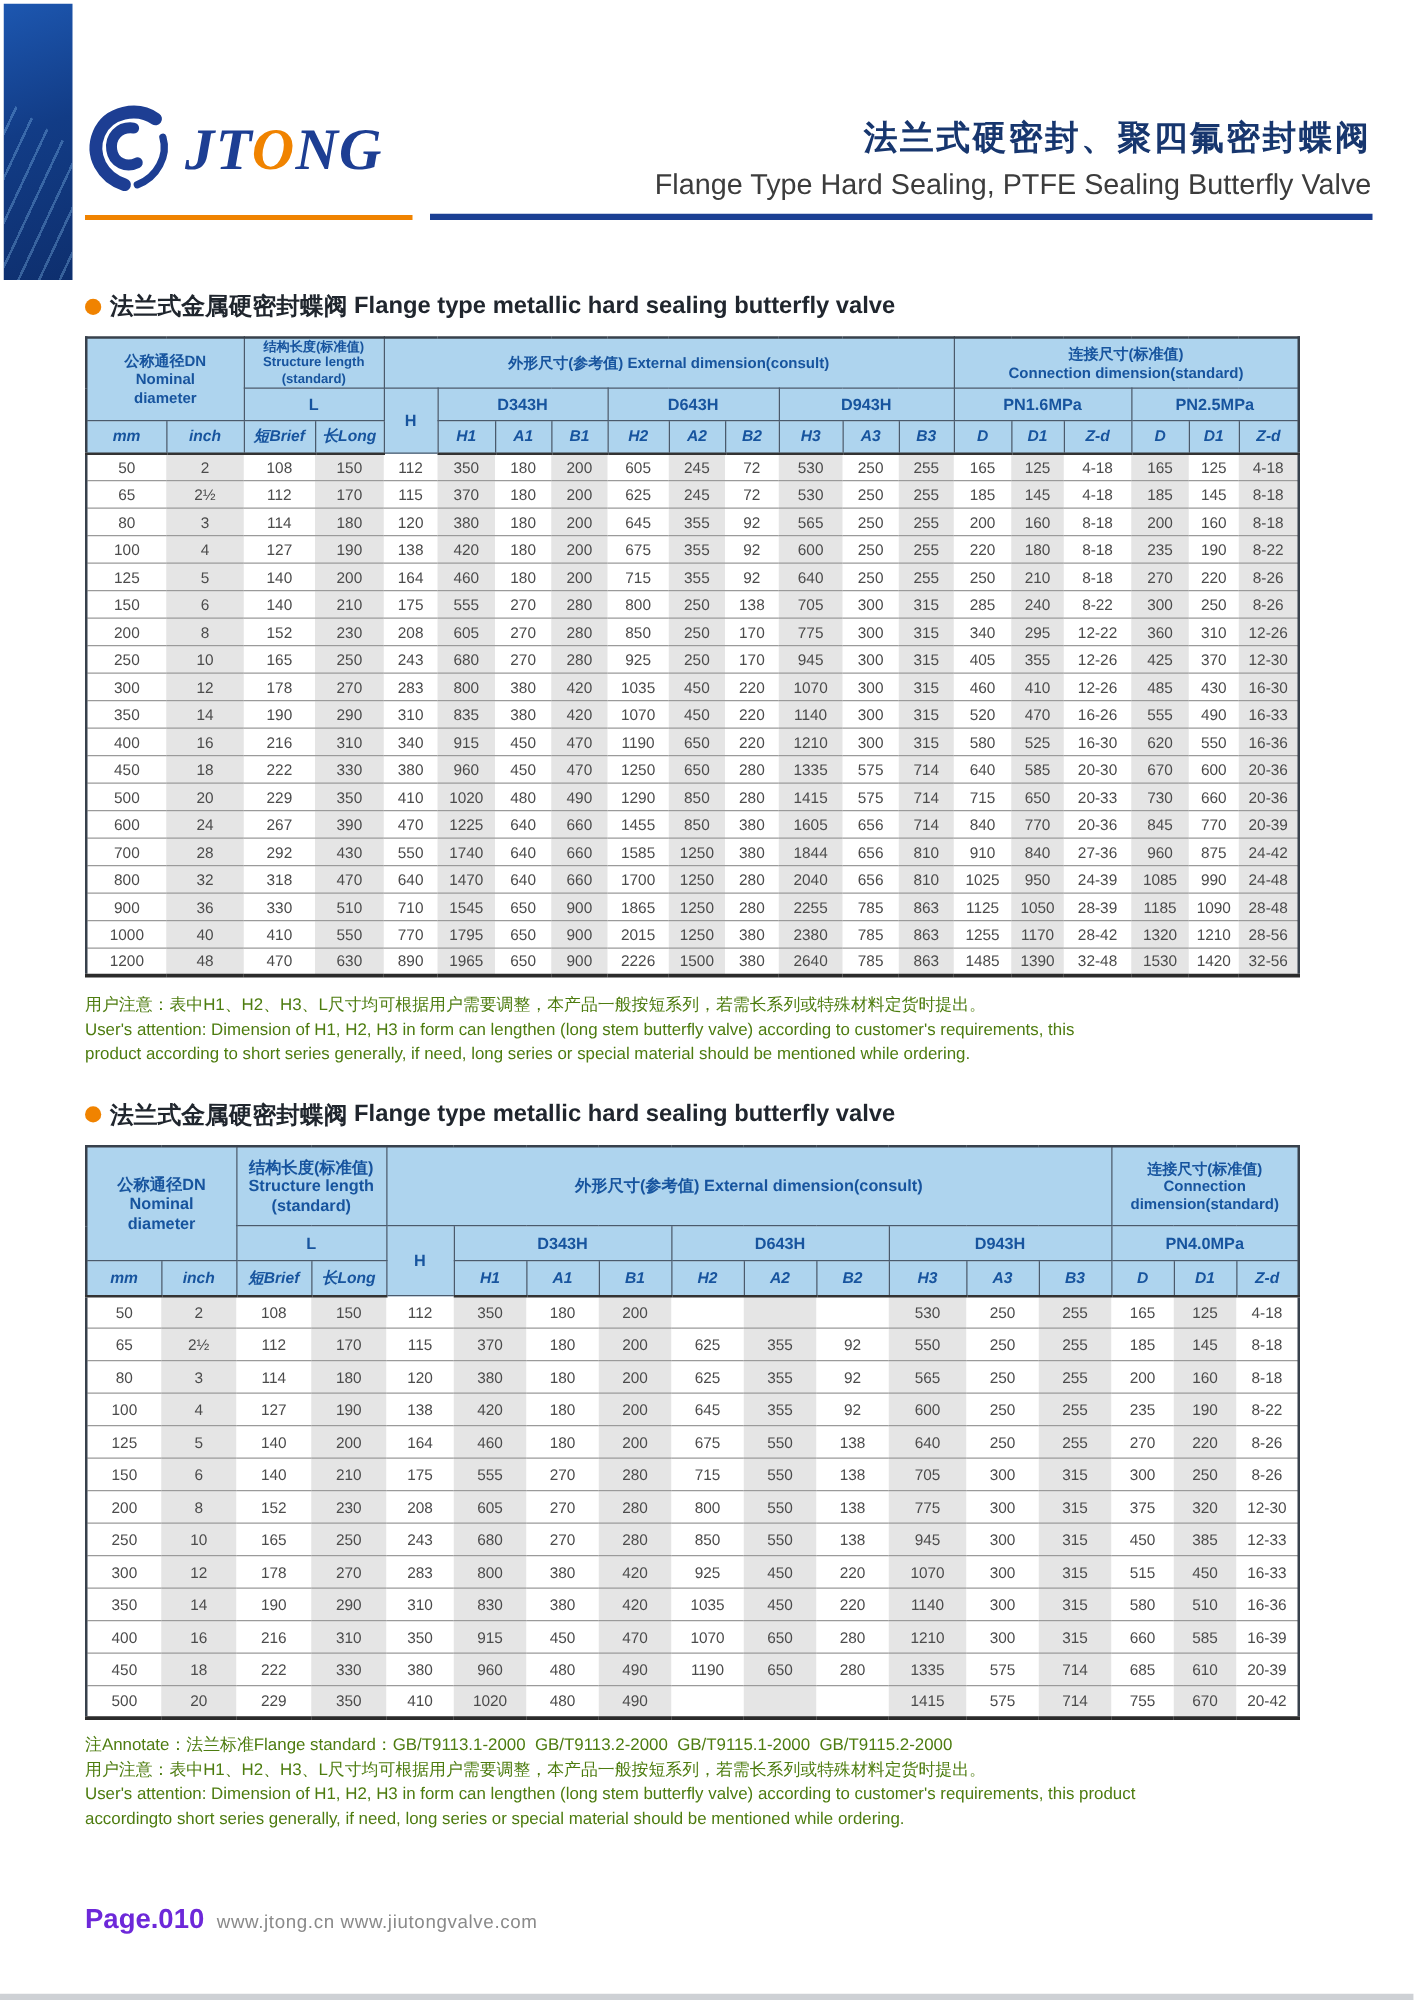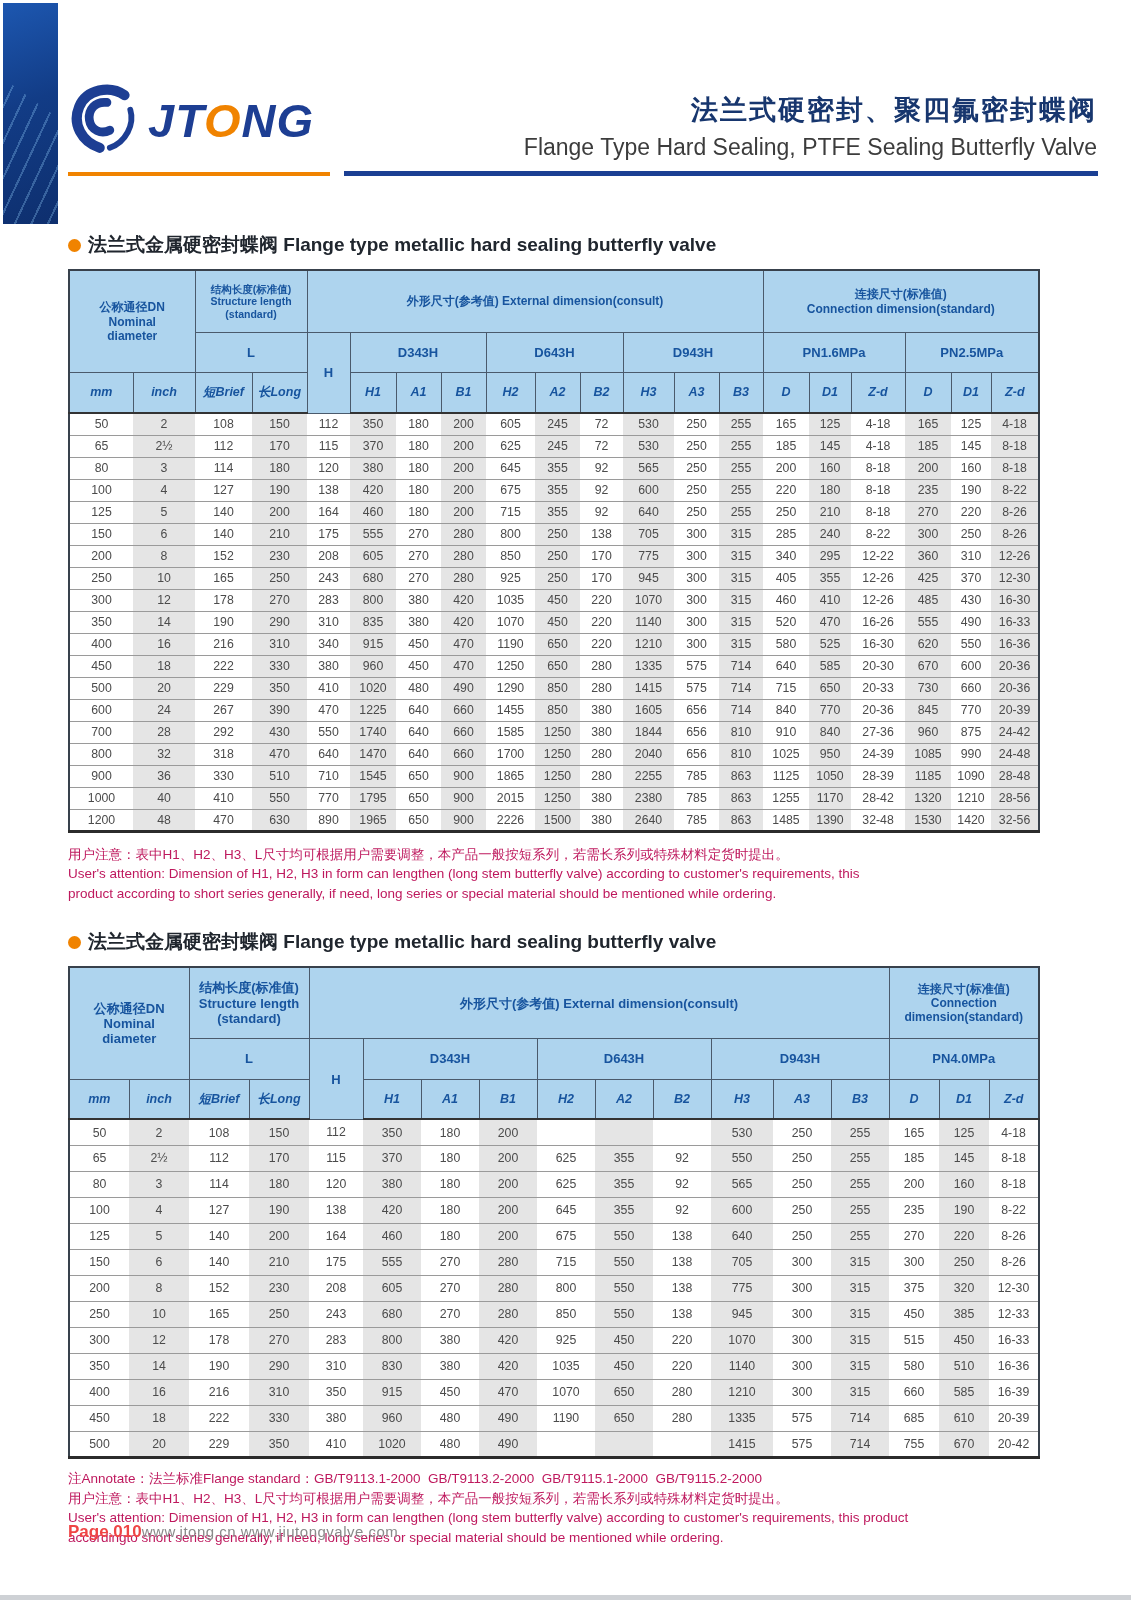--- a/index.html
+++ b/index.html
@@ -11,61 +11,61 @@
   .corner-band { position:absolute; left:3px; top:3px; width:55px; height:221px;
     background:linear-gradient(160deg,#1d57b0 0%,#123c86 45%,#0e2f6e 100%); }
   .corner-band::after { content:''; position:absolute; inset:0;
     background:repeating-linear-gradient(115deg,transparent 0 13px,rgba(150,210,255,.30) 13px 15px);
     clip-path:polygon(0 34%,100% 52%,100% 100%,0 100%); }
 
   
   .header { position:relative; height:176px; }
   .logo { position:absolute; left:66px; top:82px; display:flex; align-items:center; }
   .logo svg { display:block; }
-  .logo-text { font-size:47px; font-weight:bold; font-style:italic; color:#1d3e93; letter-spacing:1px; margin-left:6px; }
+  .logo-text { font-size:47px; font-weight:bold; font-style:italic; color:#1d3e93; letter-spacing:1px; margin-left:6px;font-family:Liberation Serif, serif; }
   .logo-text .o { color:#f08300; }
   .titles { position:absolute; right:34px; top:92px; text-align:right; }
   .title-zh { font-size:27px; font-weight:bold; color:#17366e; letter-spacing:2px; }
   .title-en { font-size:23px; color:#3c3c3c; margin-top:6px; }
   .divider { position:absolute; left:68px; right:33px; bottom:0; display:flex; align-items:center; }
   .div-orange { width:262px; height:4px; background:#f08300; }
   .div-gap { width:14px; height:4px; }
   .div-blue { flex:1; height:5px; background:#1b3f93; }
 
   .content { margin:0 35px 0 68px; }
 
   .section-title { display:flex; align-items:center; font-size:19px; font-weight:bold; color:#20262e; }
   .section-title .bullet { width:13px; height:13px; border-radius:50%; background:#f08300; margin-right:7px; flex:0 0 auto; }
   .st1 { margin-top:56px; }
   .st2 { margin-top:26px; }
 
   table.tbl { border-collapse:collapse; table-layout:fixed; width:970px; margin-top:11px;
     border:2px solid #38414c; }
   table.tbl th { background:#aed4ee; color:#17549e; font-weight:bold; text-align:center;
-    border:1px solid #4a5a6c; white-space:pre-line; line-height:1.18; padding:12px 0; font-size:13px; }
+    border:1px solid #4a5a6c; white-space:pre-line; line-height:1.18; padding:1px 0; font-size:13px; }
   table.tbl thead tr:last-child th { border-bottom:2px solid #333;font-style:italic; }
   table.tbl td { text-align:center; color:#4b4b4b; font-size:12.3px; border-bottom:1px solid #9a9a9a; padding:0; }
   table.tbl td:nth-child(even) { background:#e5e5e5; }
   table.tbl tbody tr:last-child td { border-bottom:3px solid #2b2b2b;margin-left:48px; }
   .t1 td { height:22px; }
   .t2 td { height:26px; }
   .t1 .r1 th { height:40px; }
   .t1 .r2 th { height:26px; }
   .t1 .r3 th { height:26px; font-size:12.5px; }
   .t2 .r1 th { height:64px; }
   .t2 .r2 th { height:28px; }
   .t2 .r3 th { height:28px; font-size:12.5px; }
   th.xsmall { font-size:10.5px !important; }
   th.small  { font-size:12px  !important; }
 
-  .note { white-space:pre-wrap; font-size:13.5px; color:#be185d; line-height:1.45; margin-top:12px; }
+  .note { white-space:pre-wrap; font-size:13.5px; color:#4d7c0f; line-height:1.45; margin-top:12px; }
   .note2 { margin-top:10px; }
 
   .footer { position:absolute; left:68px; top:1522px; display:flex; align-items:baseline; }
-  .page-no { font-size:17px; font-weight:bold; color:#ef4444; }
+  .page-no { font-size:22px; font-weight:bold; color:#6d28d9; margin-right:10px; }
   .urls { font-size:15px; color:#8a8a8a; letter-spacing:.5px; }
 
   .bottom-strip { position:absolute; left:0; right:0; bottom:0; height:5px; background:#ced1d5; }
 </style>
 </head>
 <body>
 
 <div class="page">
   <div class="corner-band"></div>
 

